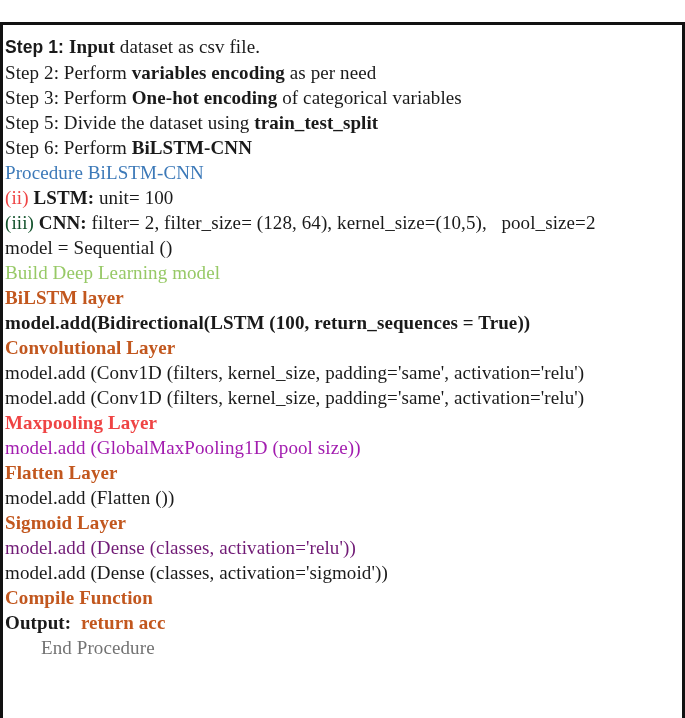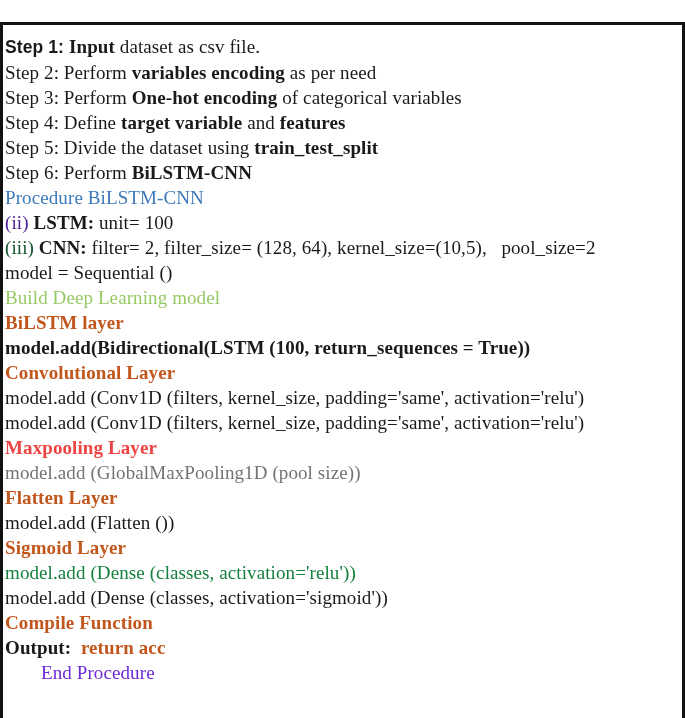--- a/index.html
+++ b/index.html
@@ -35,37 +35,36 @@
   }
 </style>
 </head>
 <body>
 
 <div class="algorithm-box">
   <div>
       <div class="line"><span class="b sans" style="color: rgb(26, 26, 26);">Step 1: </span><span class="b" style="color: rgb(26, 26, 26);">Input</span><span style="color: rgb(26, 26, 26);"> dataset as csv file.</span></div>
       <div class="line"><span style="color: rgb(26, 26, 26);">Step 2: Perform </span><span class="b" style="color: rgb(26, 26, 26);">variables encoding</span><span style="color: rgb(26, 26, 26);"> as per need</span></div>
       <div class="line"><span style="color: rgb(26, 26, 26);">Step 3: Perform </span><span class="b" style="color: rgb(26, 26, 26); text-align: center;">One-hot encoding</span><span style="color: rgb(26, 26, 26);"> of categorical variables</span></div>
-      <div class="line"><span style="color: rgb(26, 26, 26);">Step 4: Define </span><span class="b" style="color: rgb(26, 26, 26);">target variable</span><span style="color: rgb(26, 26, 26);"> and </span><span class="b" style="color: rgb(26, 26, 26);">features</span></div>
       <div class="line"><span style="color: rgb(26, 26, 26);">Step 5: Divide the dataset using </span><span class="b" style="color: rgb(26, 26, 26);">train_test_split</span></div>
       <div class="line"><span style="color: rgb(26, 26, 26);">Step 6: Perform </span><span class="b" style="color: rgb(26, 26, 26);">BiLSTM-CNN</span></div>
       <div class="line"><span style="color: rgb(60, 121, 184);">Procedure BiLSTM-CNN</span></div>
-      <div class="line"><span style="color: #4c1d95;">(ii) </span><span class="b" style="color: rgb(26, 26, 26);">LSTM:</span><span style="color: rgb(26, 26, 26);"> unit= 100</span></div>
+      <div class="line"><span style="color: #ef4444;">(ii) </span><span class="b" style="color: rgb(26, 26, 26);">LSTM:</span><span style="color: rgb(26, 26, 26);"> unit= 100</span></div>
       <div class="line"><span style="color: #14532d;">(iii) </span><span class="b" style="color: rgb(26, 26, 26);">CNN:</span><span style="color: rgb(26, 26, 26);"> filter= 2, filter_size= (128, 64), kernel_size=(10,5),   pool_size=2</span></div>
       <div class="line"><span style="color: rgb(26, 26, 26);">model = Sequential ()</span></div>
       <div class="line"><span style="color: rgb(151, 201, 102);">Build Deep Learning model</span></div>
       <div class="line"><span class="b" style="color: rgb(194, 87, 30);">BiLSTM layer</span></div>
       <div class="line"><span style="color: rgb(26, 26, 26); font-weight: bold;">model.add(Bidirectional(LSTM (100, return_sequences = True))</span></div>
       <div class="line"><span class="b" style="color: rgb(194, 87, 30);">Convolutional Layer</span></div>
       <div class="line"><span style="color: rgb(26, 26, 26);">model.add (Conv1D (filters, kernel_size, padding='same', activation='relu')</span></div>
       <div class="line"><span style="color: rgb(26, 26, 26);">model.add (Conv1D (filters, kernel_size, padding='same', activation='relu')</span></div>
       <div class="line"><span class="b" style="color: #ef4444;">Maxpooling Layer</span></div>
-      <div class="line"><span style="color: #737373;">model.add (GlobalMaxPooling1D (pool size))</span></div>
+      <div class="line"><span style="color: #a21caf;">model.add (GlobalMaxPooling1D (pool size))</span></div>
       <div class="line"><span class="b" style="color: rgb(194, 87, 30);">Flatten Layer</span></div>
       <div class="line"><span style="color: rgb(26, 26, 26);">model.add (Flatten ())</span></div>
       <div class="line"><span class="b" style="color: rgb(194, 87, 30);">Sigmoid Layer</span></div>
-      <div class="line"><span style="color: #15803d; font-family: Liberation Serif, serif;">model.add (Dense (classes, activation='relu'))</span></div>
+      <div class="line"><span style="color: #701a75; font-family: Liberation Serif, serif;">model.add (Dense (classes, activation='relu'))</span></div>
       <div class="line"><span style="color: rgb(26, 26, 26);">model.add (Dense (classes, activation='sigmoid'))</span></div>
       <div class="line"><span class="b" style="color: rgb(194, 87, 30);">Compile Function</span></div>
       <div class="line"><span class="b" style="color: rgb(26, 26, 26);">Output:  </span><span class="b" style="color: rgb(194, 87, 30);">return acc</span></div>
-      <div class="line" style="padding-left: 36px;"><span style="color: #6d28d9;">End Procedure</span></div>
+      <div class="line" style="padding-left: 36px;"><span style="color: #737373;">End Procedure</span></div>
     </div>
 </div>
 
 </body></html>

